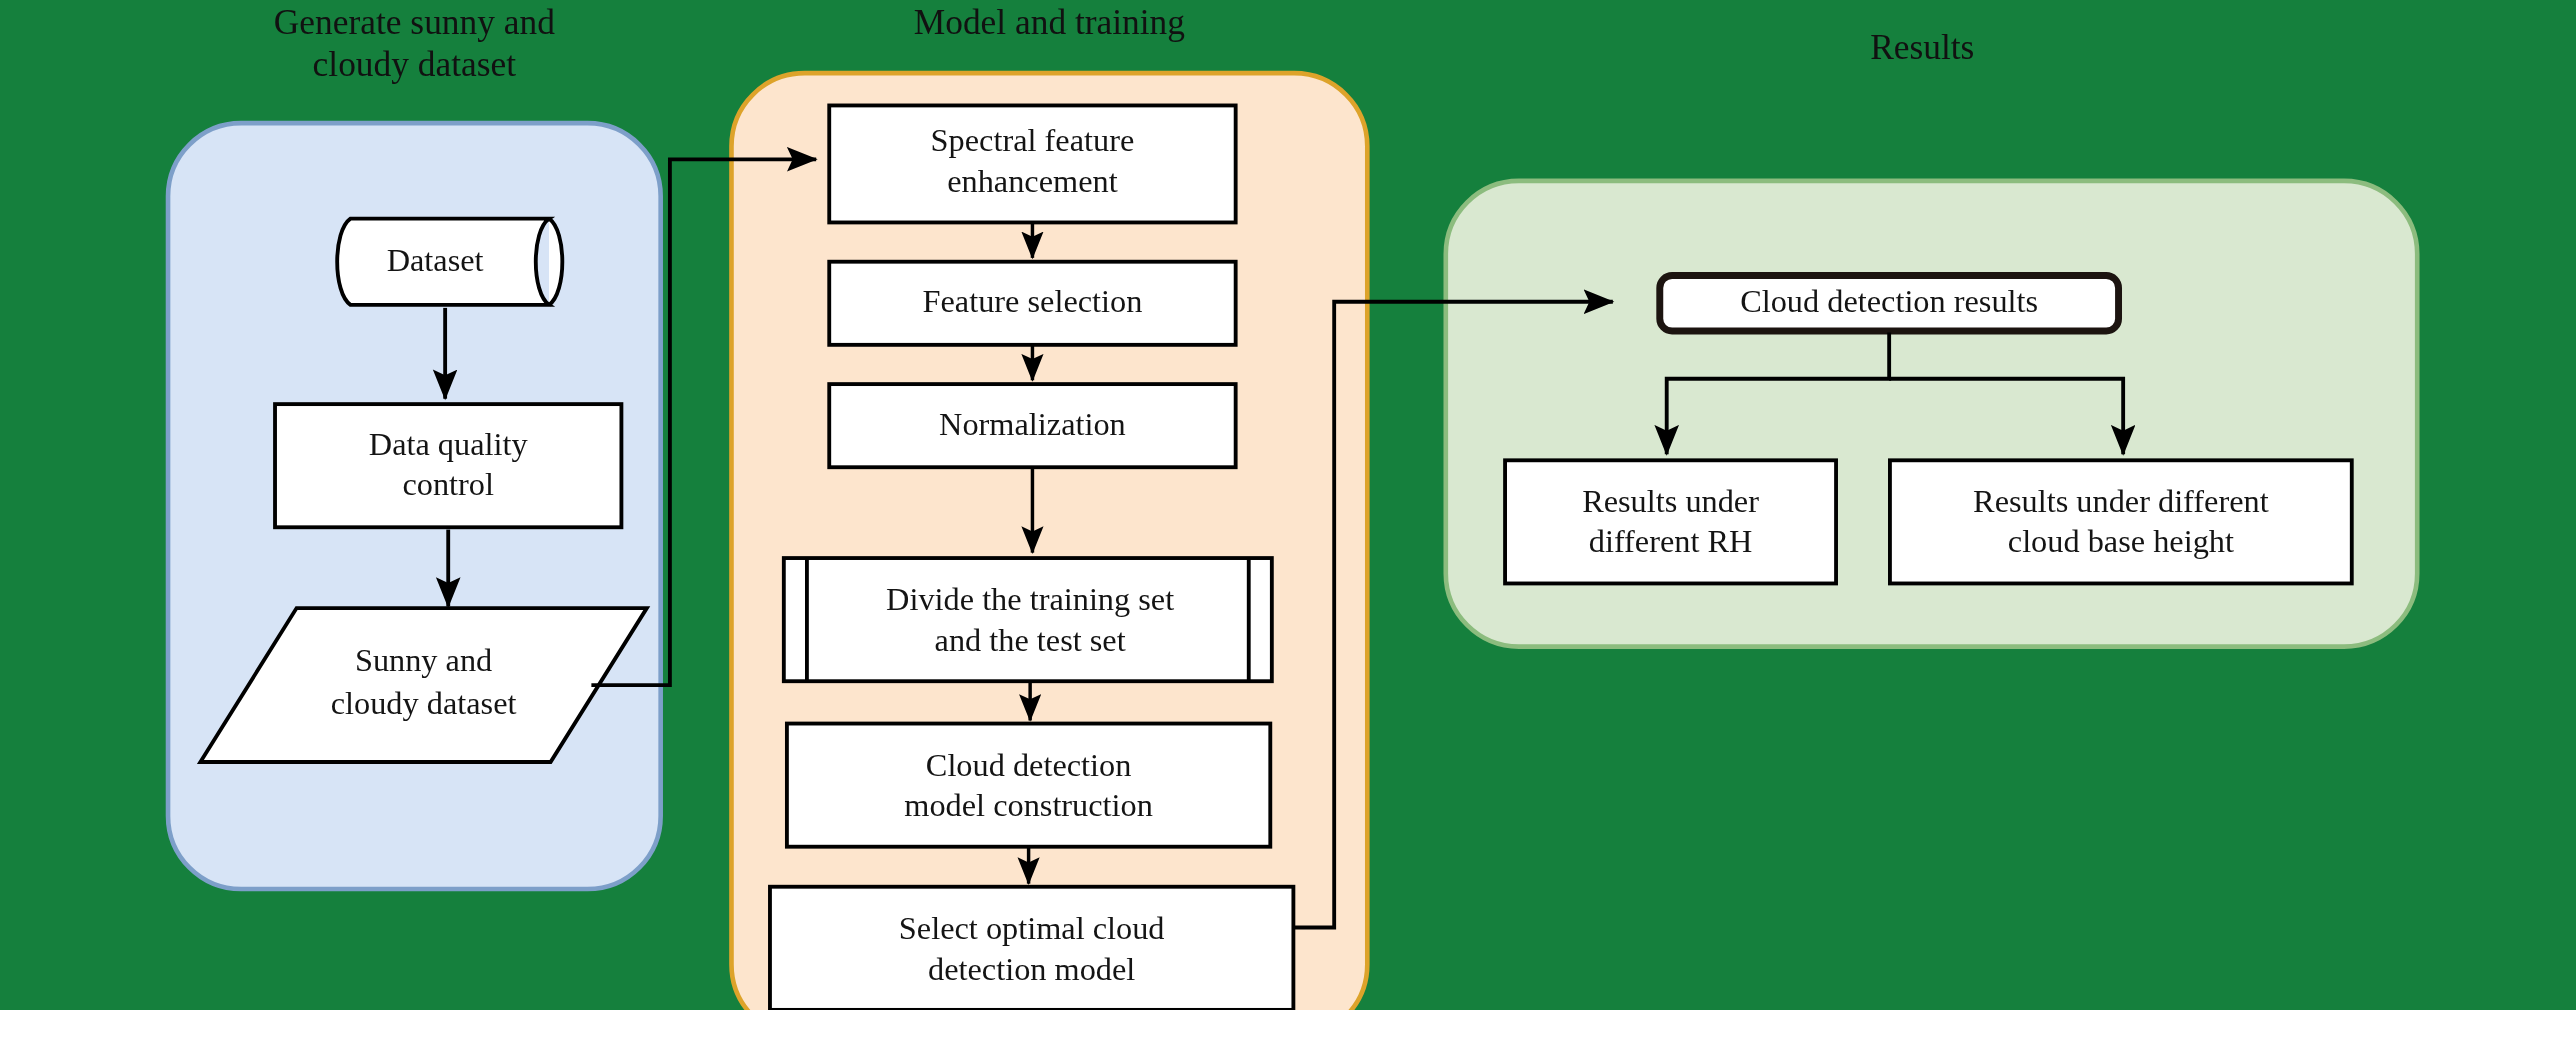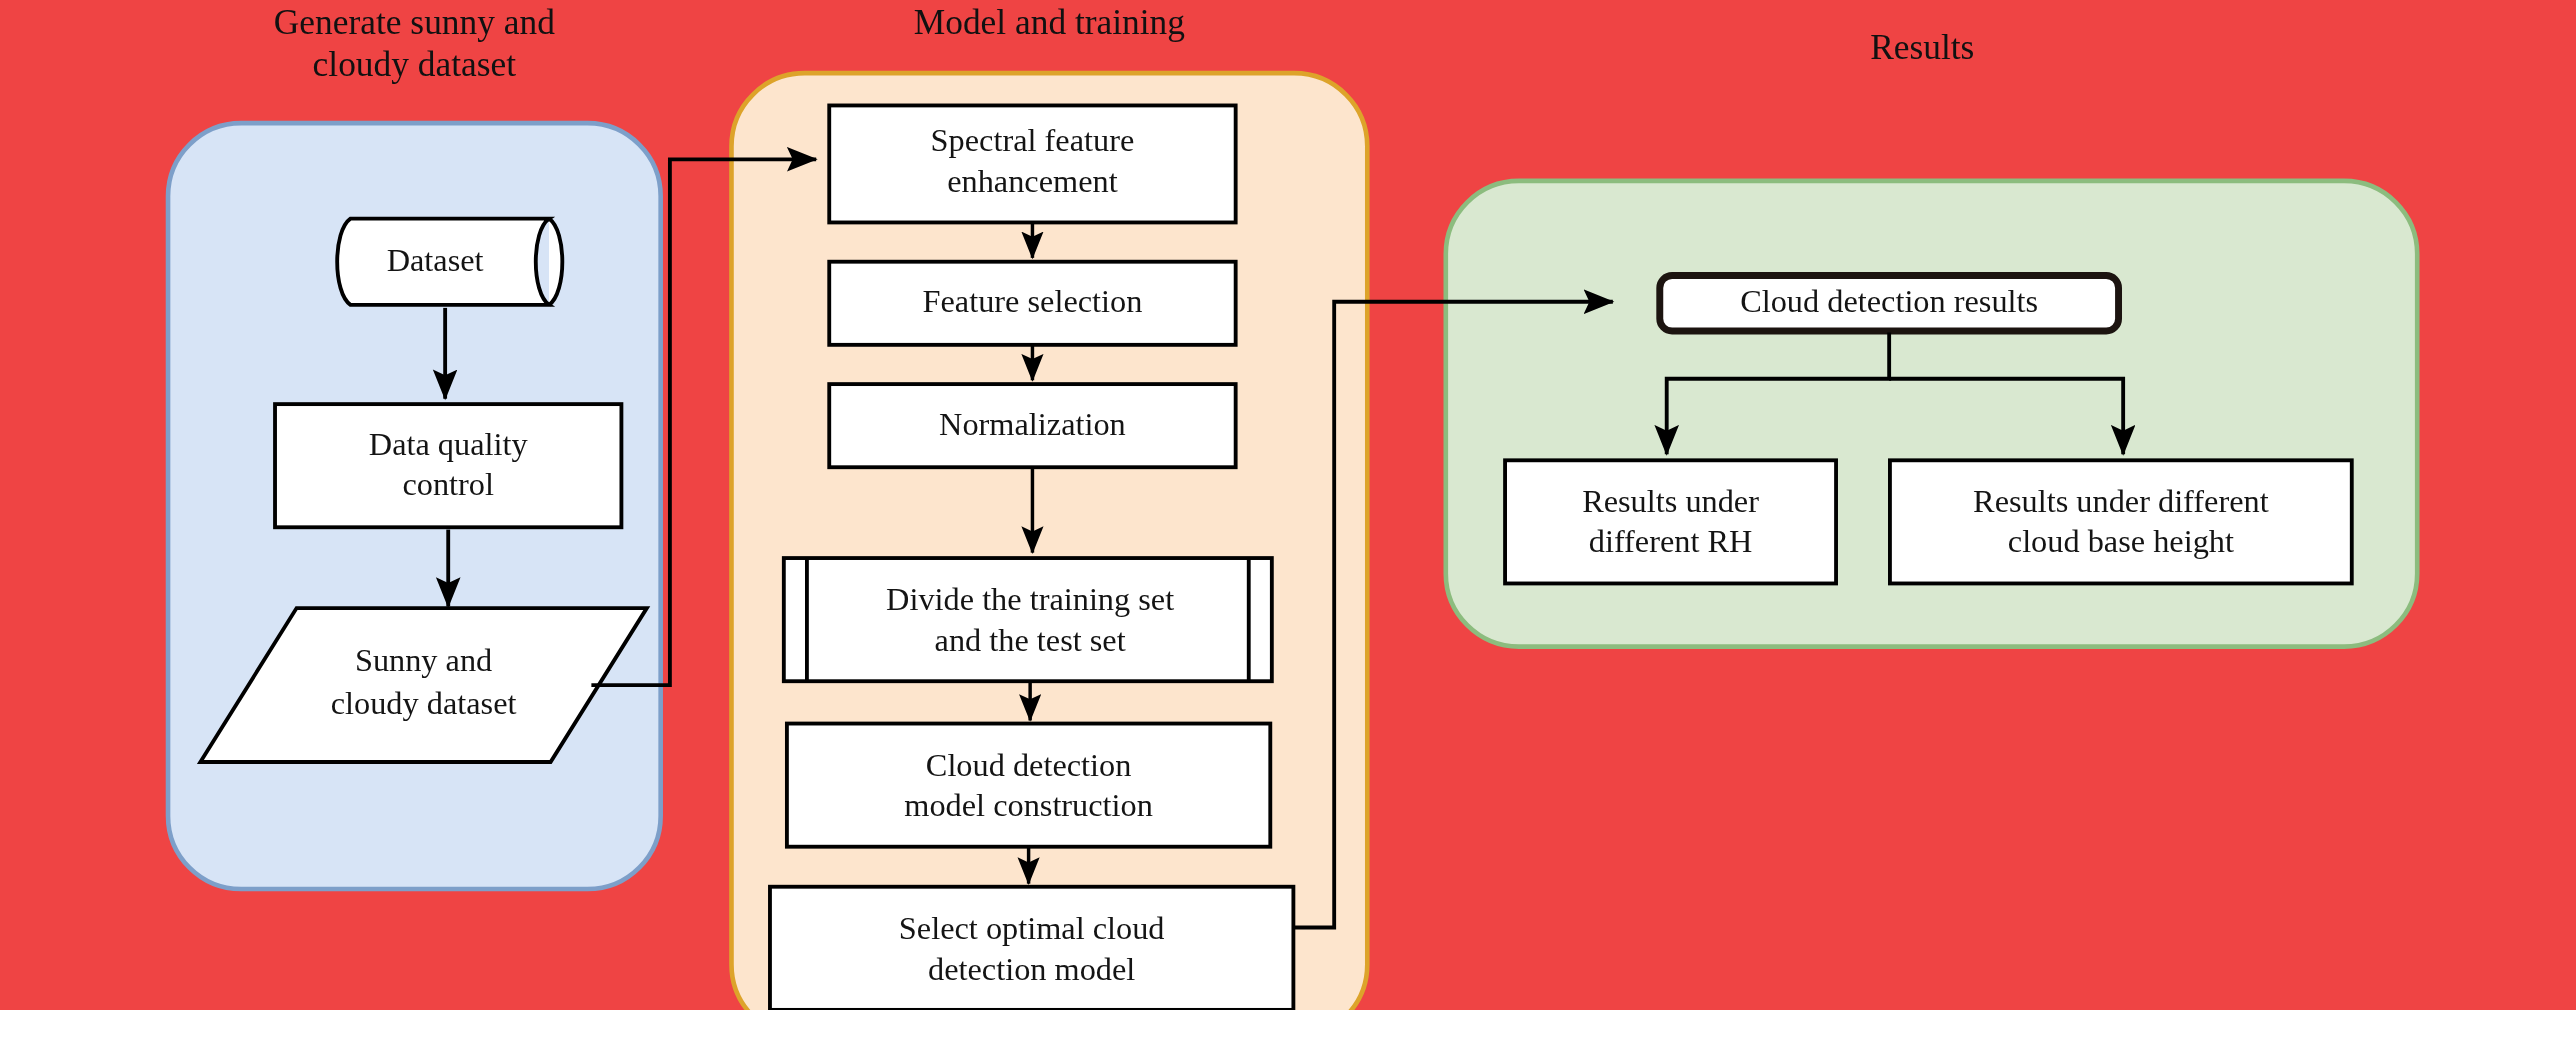--- a/index.html
+++ b/index.html
@@ -4,21 +4,21 @@
 <style>
   html, body {
     margin: 0;
     padding: 0;
     background: #ffffff;
   }
   #stage {
     position: relative;
     width: 2576px;
     height: 1010px;
-    background: #ef4444;
+    background: #15803d;
     overflow: hidden;
     font-family: "Liberation Serif", "DejaVu Serif", serif;
   }
   svg.flow {
     position: absolute;
     top: 0;
     left: 0;
     width: 2576px;
     height: 1053px;
     display: block;

